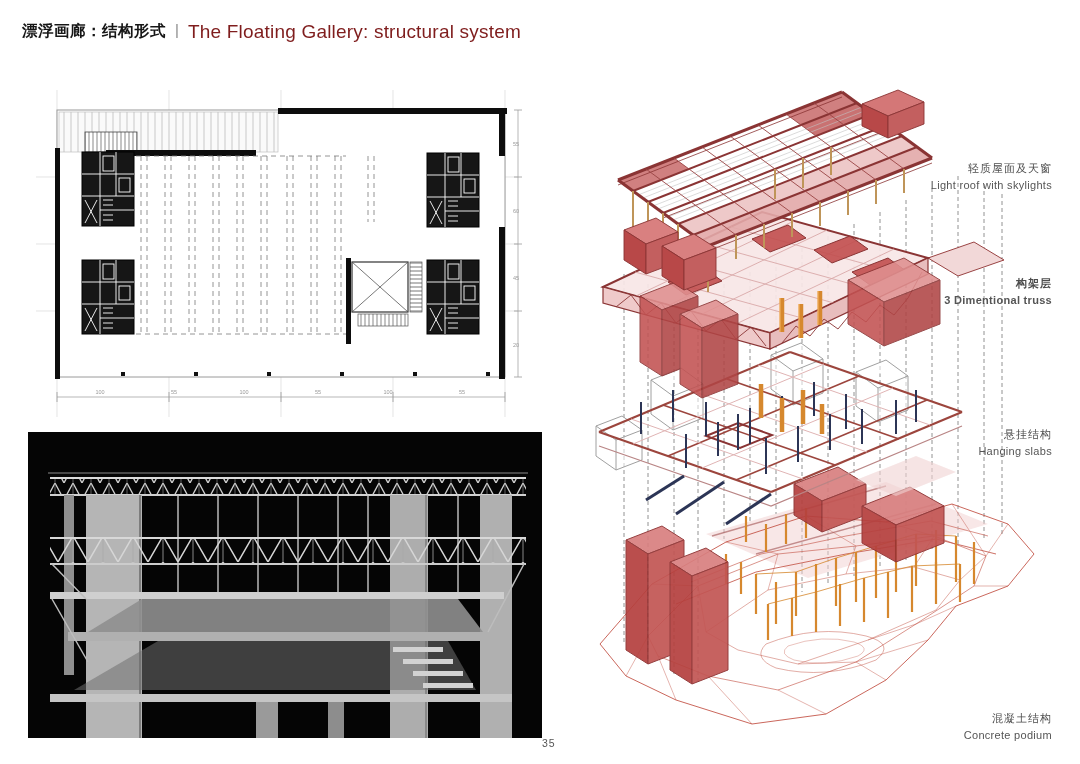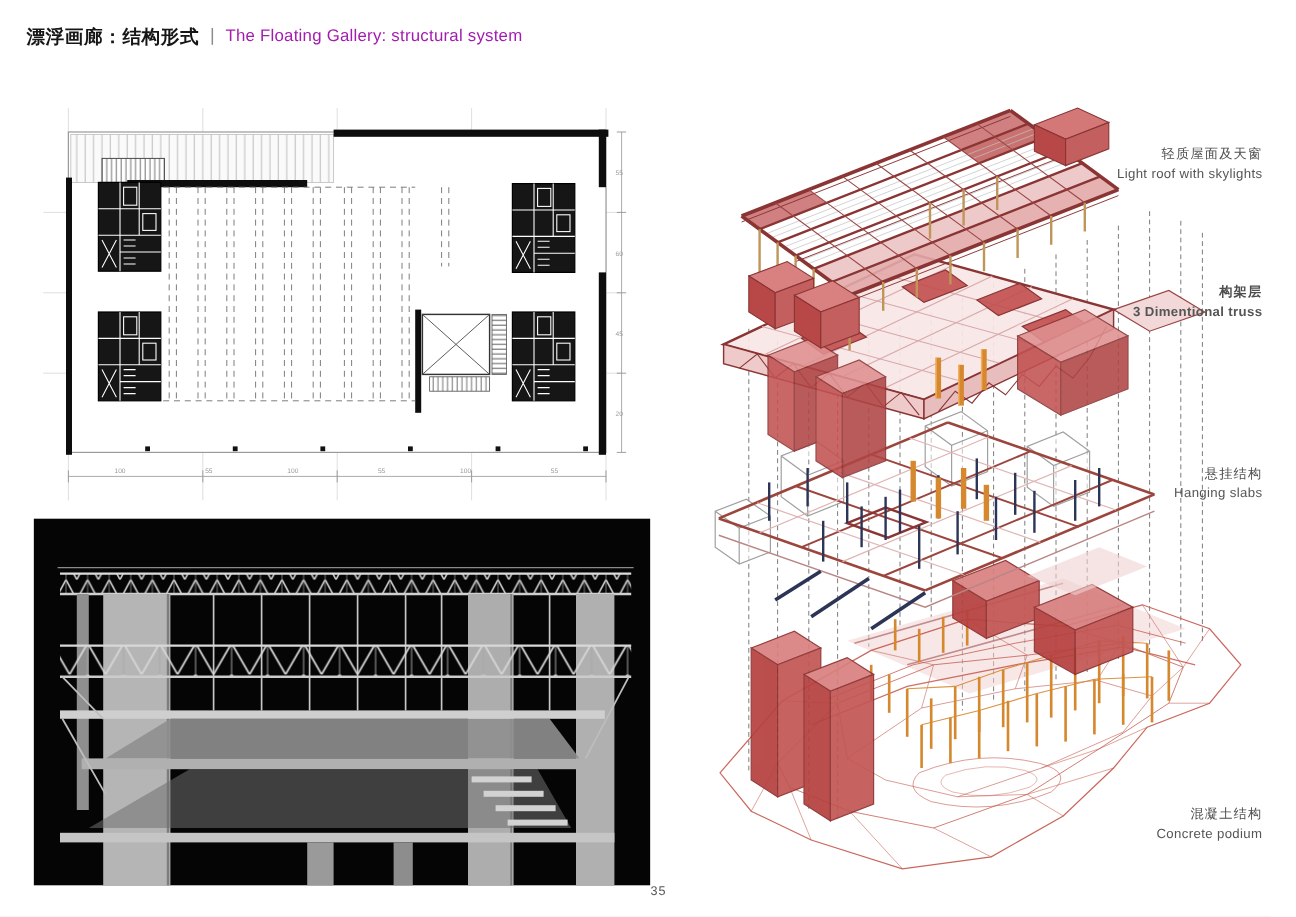--- a/index.html
+++ b/index.html
@@ -2,29 +2,29 @@
 <html><head>
 <meta charset="utf-8">
 <style>
   html,body{margin:0;padding:0;background:#e8e8e8;}
   .page{position:relative;width:1080px;height:764px;background:#ffffff;overflow:hidden;
         font-family:"Liberation Sans","DejaVu Sans",sans-serif;}
   
   .titlebar{position:absolute;left:22px;top:21px;display:flex;align-items:flex-start;gap:9px;}
   .title-zh{font-size:15.5px;font-weight:bold;color:#161616;letter-spacing:.5px;}
   .title-sep{font-size:15px;font-weight:300;color:#8a8a8a;}
-  .title-en{font-size:14px;color:#a21caf;letter-spacing:.2px;}
+  .title-en{font-size:19px;color:#7f1d1d;letter-spacing:.2px;}
   
   .fig{position:absolute;}
   #plan-fig{left:28px;top:82px;width:494px;height:341px;}
   #section-fig{left:28px;top:432px;width:514px;height:306px;}
   #axon-fig{left:556px;top:84px;width:506px;height:648px;}
   
   .layer-label{position:absolute;right:28px;text-align:right;color:#4a4a4a;}
-  .layer-label .zh{font-size:11px;letter-spacing:1px;margin-bottom:3px;color:#4d4d4d;}
+  .layer-label .zh{font-size:11px;letter-spacing:1px;margin-bottom:3px;color:#4d4d4d;margin-top:40px;}
   .layer-label .en{font-size:11px;letter-spacing:.3px;color:#555;}
   #label-0{top:121px;} #label-1{top:236px;font-weight:bold;} #label-2{top:387px;} #label-3{top:671px;}
   .pagenum{position:absolute;left:542px;top:737px;font-size:10.5px;color:#555;letter-spacing:1px;}
   svg{display:block;}
 </style>
 </head>
 <body>
 
 <div class="page">
 

